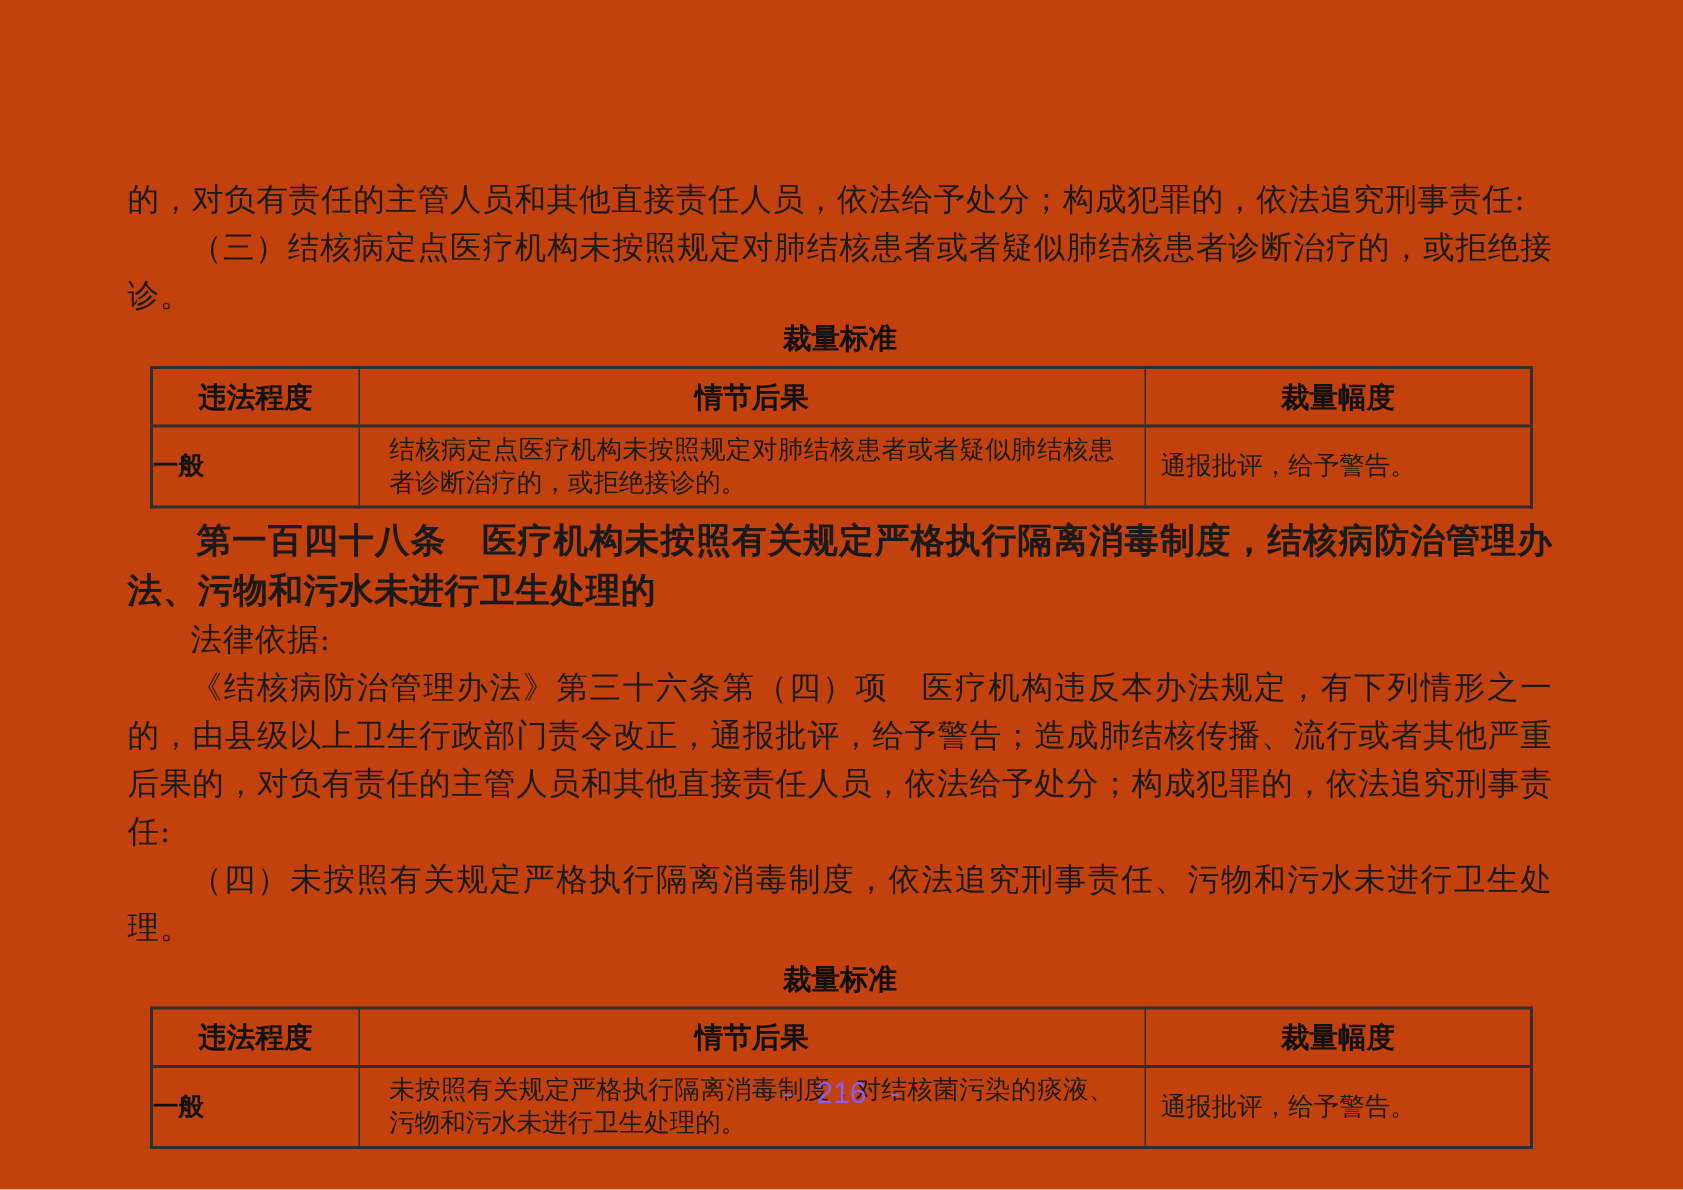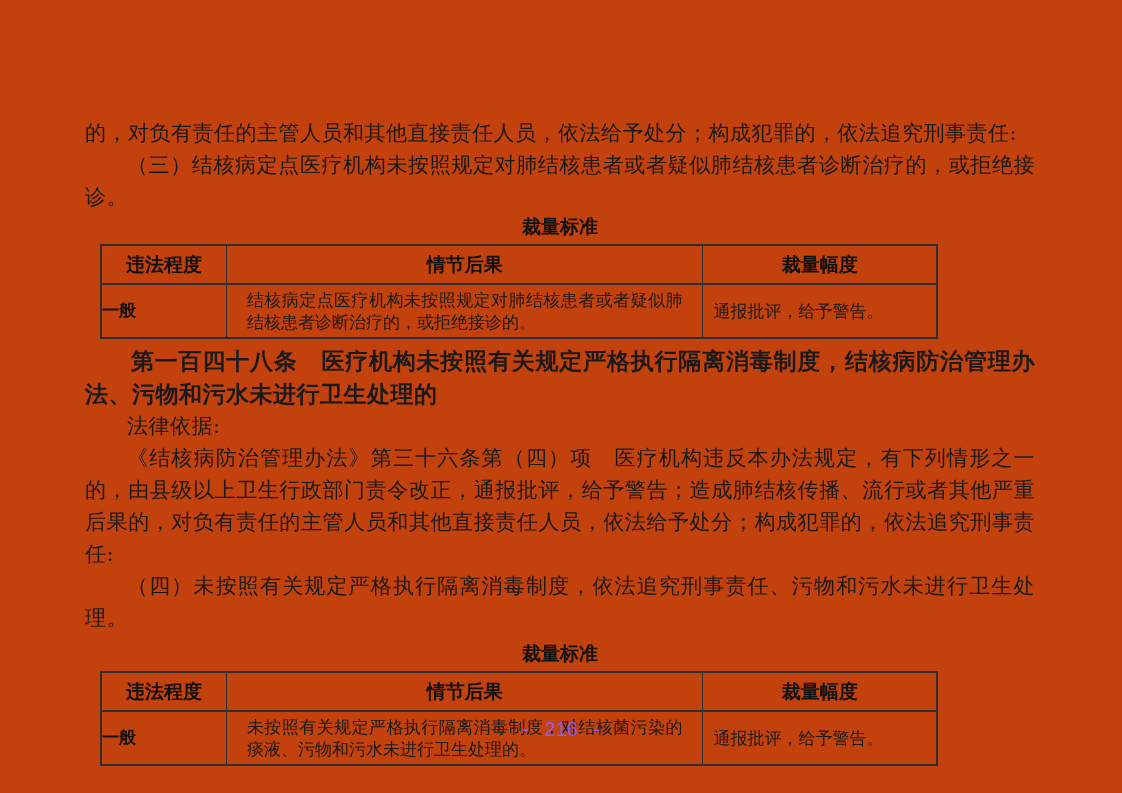--- a/index.html
+++ b/index.html
@@ -36,21 +36,21 @@
   .table-title {
     font-family:"Liberation Sans","DejaVu Sans",sans-serif;
     font-weight:bold;
     font-size:19px;
     line-height:24px;
     text-align:center;
     margin:2px 0 5px 0;
     color:#111111;
   }
   table.std-table {
-    width:838px;
+    width:922px;
     margin-left:15px;
     border-collapse:collapse;
     table-layout:fixed;
     border:2px solid #2f2f2f;
   }
   table.std-table th {
     font-family:"Liberation Sans","DejaVu Sans",sans-serif;
     font-weight:bold;
     font-size:19px;
     color:#111111;

